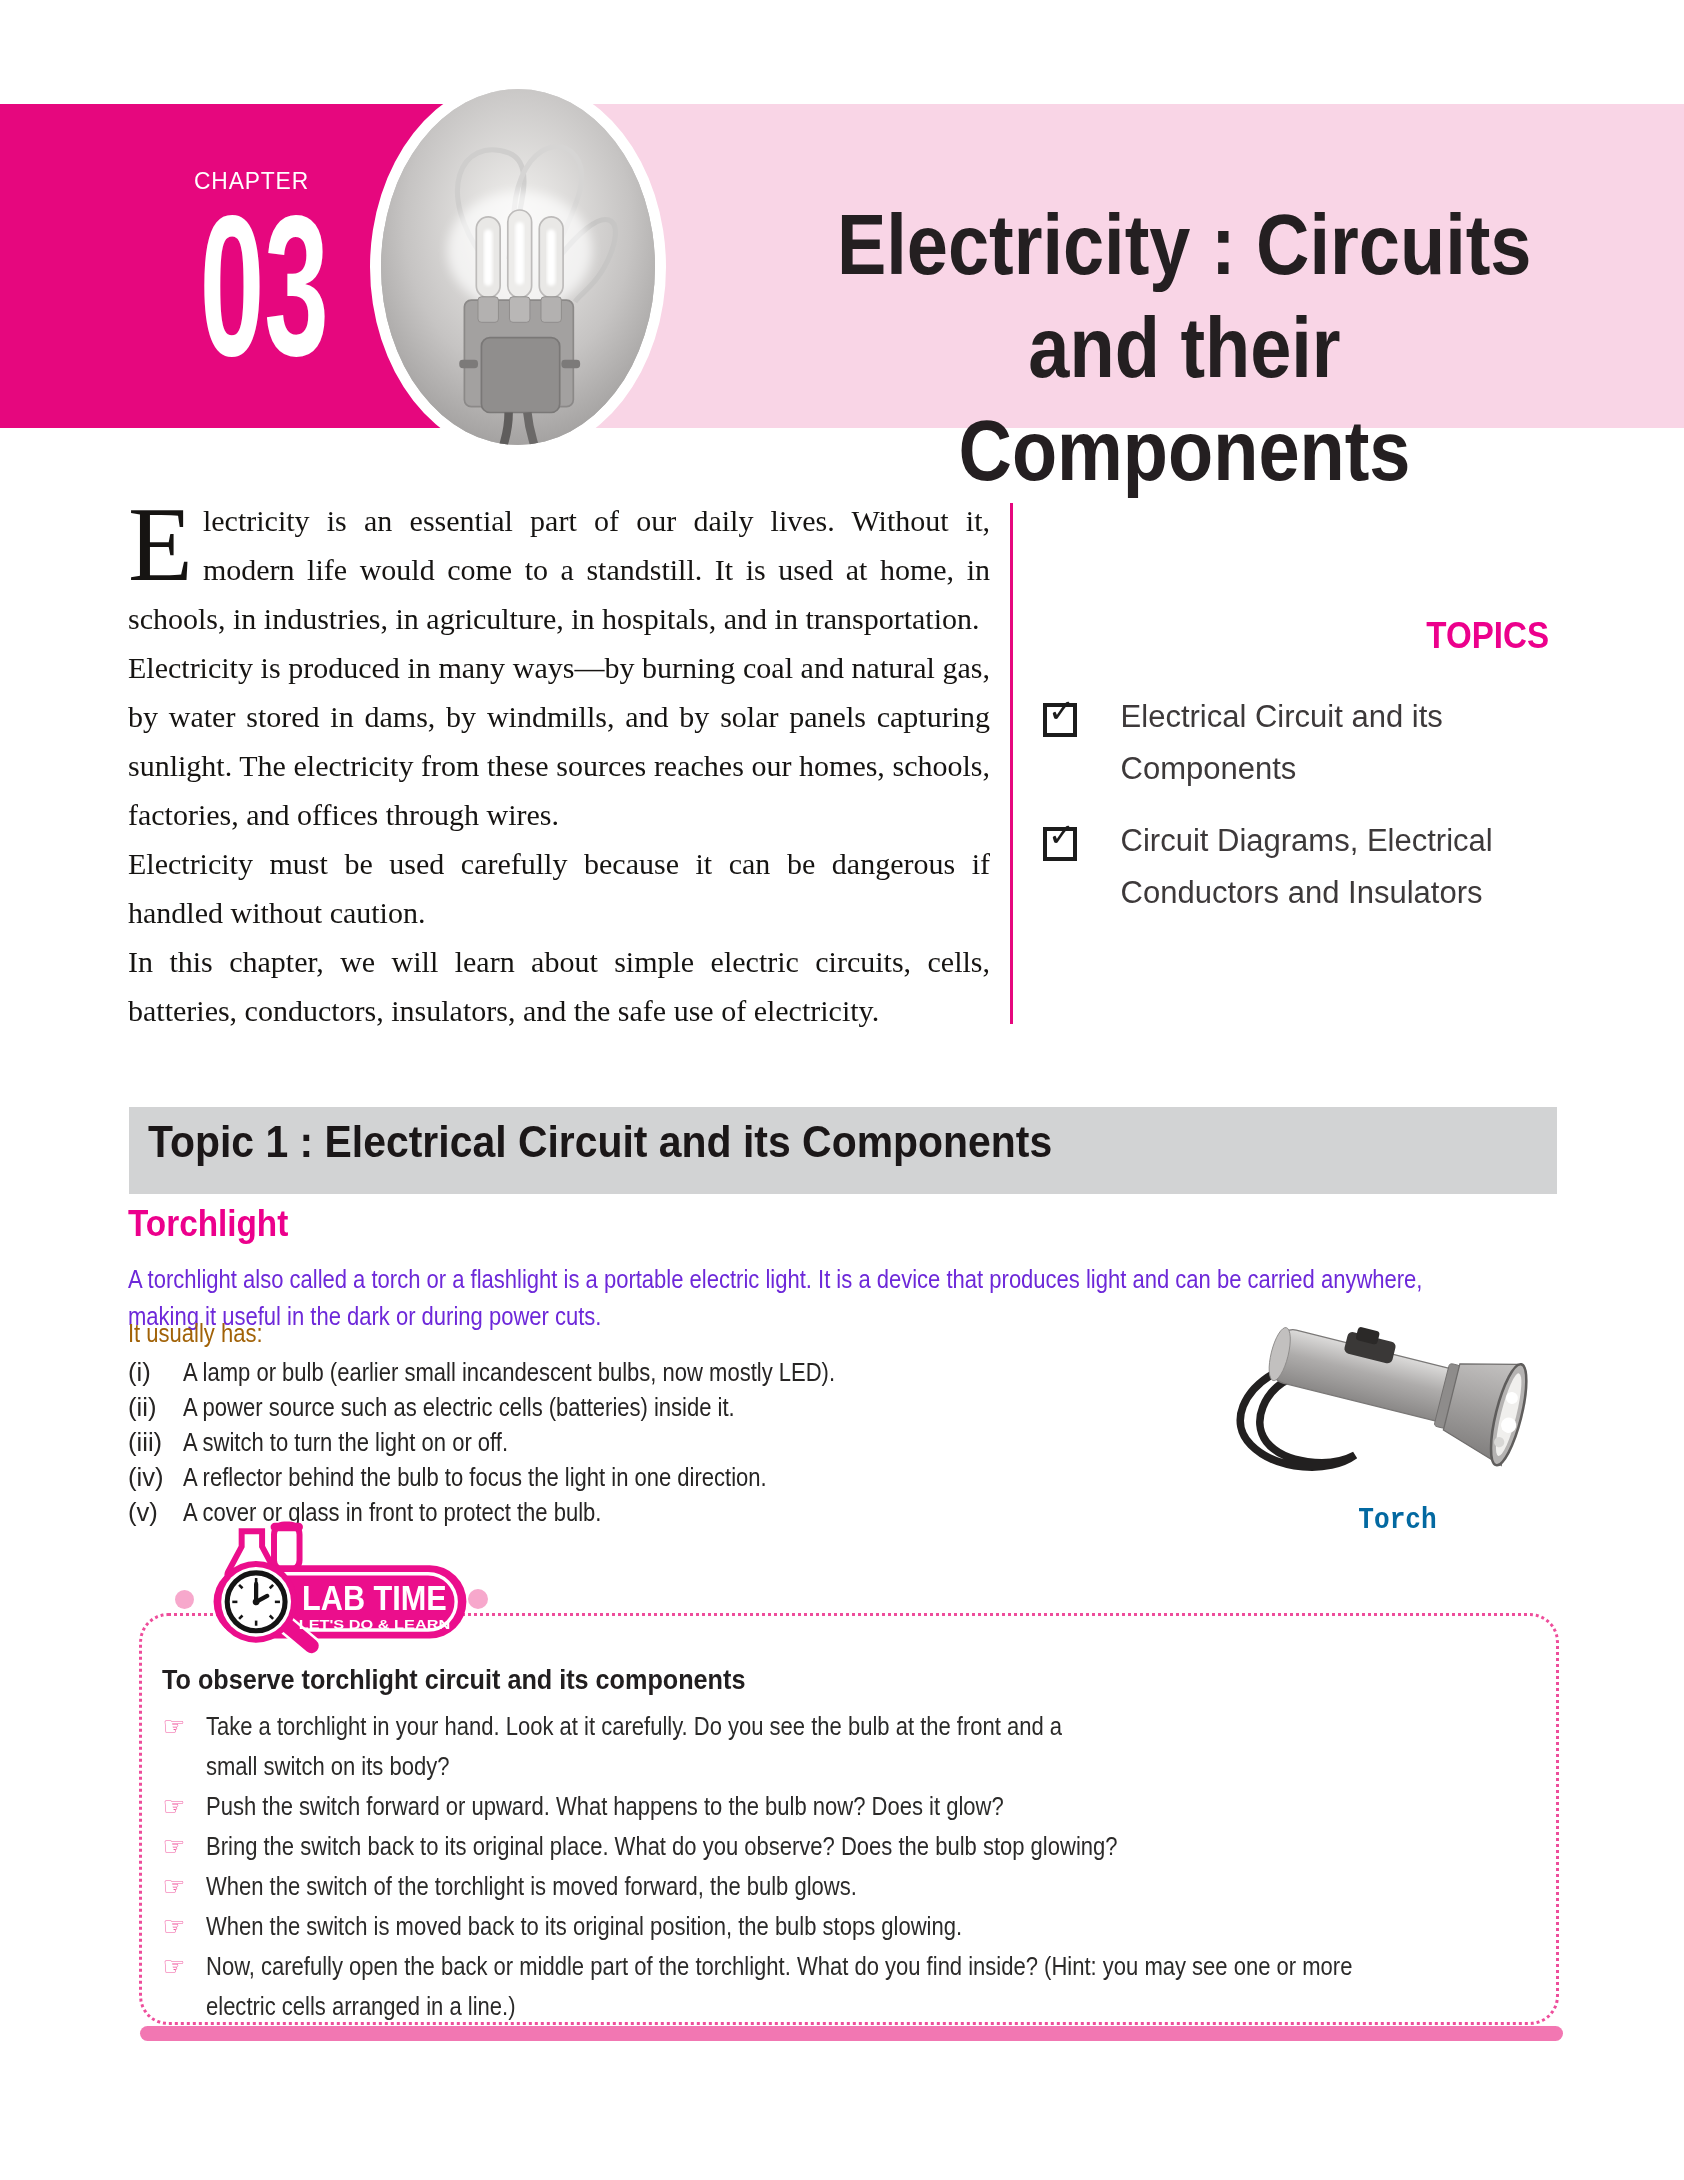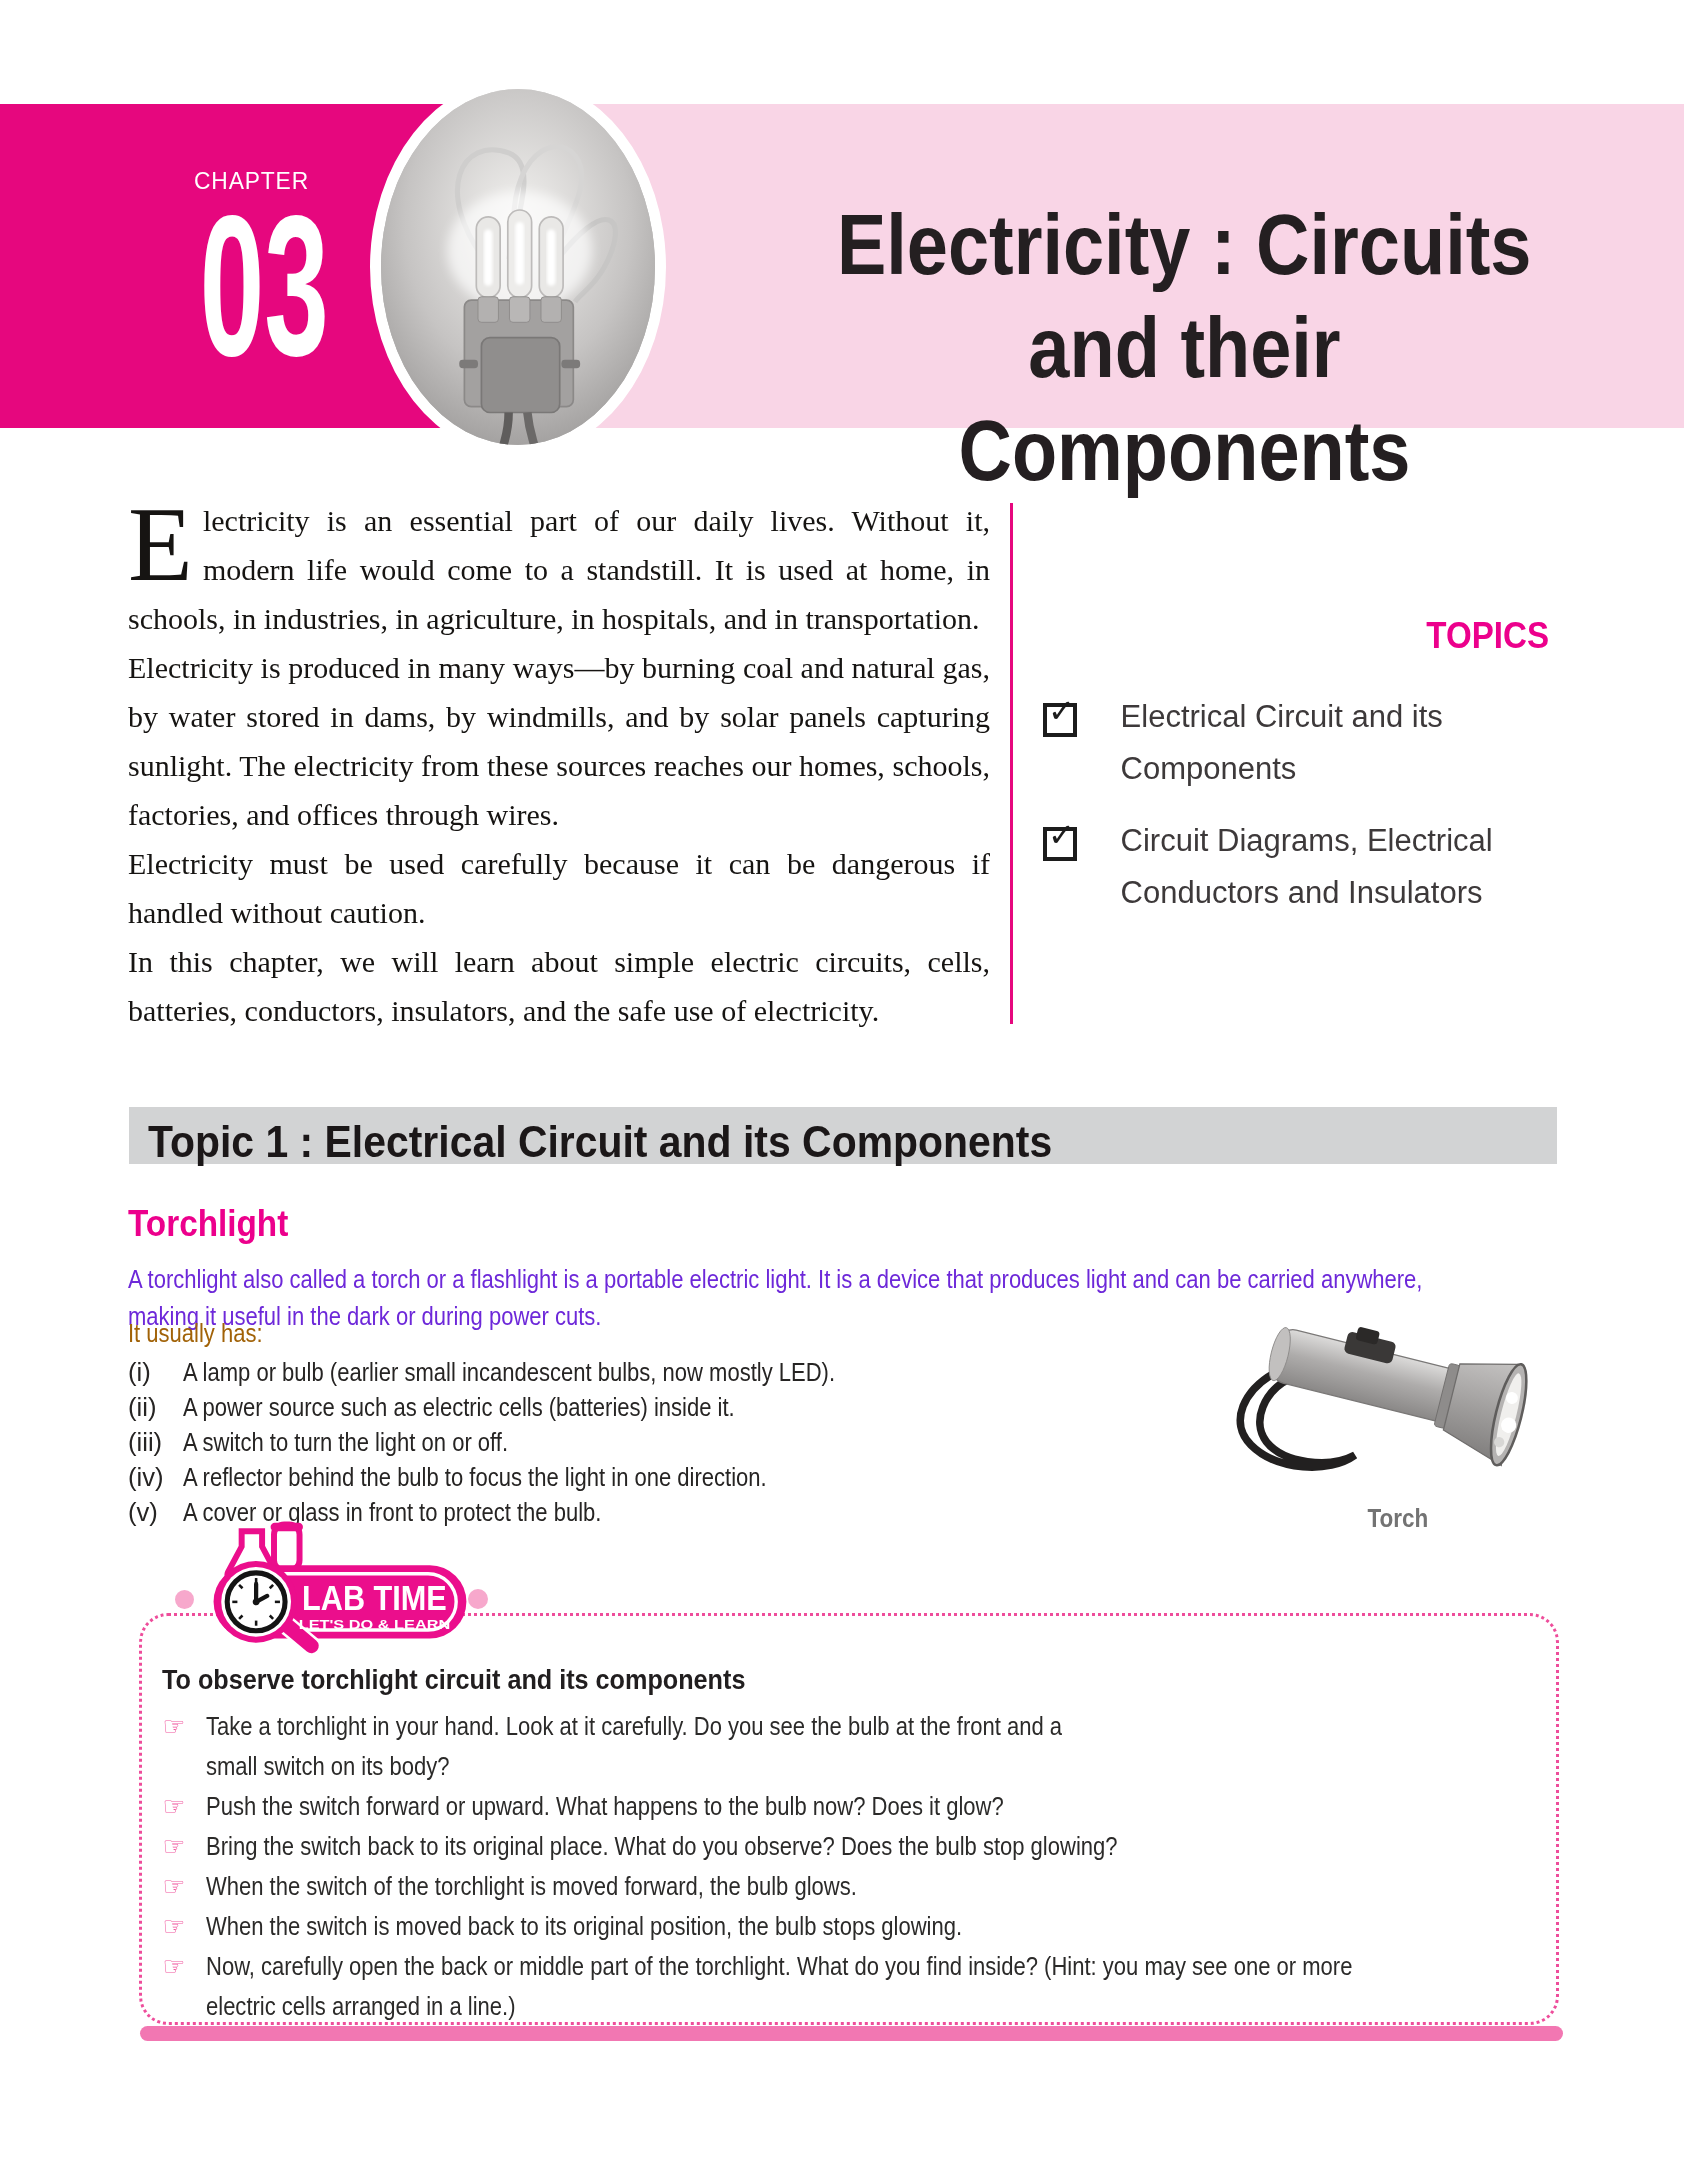--- a/index.html
+++ b/index.html
@@ -27,33 +27,33 @@
   .dropcap{float:left;font-size:106px;line-height:83px;margin:6.8px 10.2px -5.1px 0;}
   .vrule{position:absolute;left:1010px;top:503px;width:3.4px;height:521px;background:#E6077E;}
   .topics{position:absolute;left:1043px;top:615px;width:511px;}
   .topics-title{text-align:right;font-weight:bold;font-size:36px;color:#EC008C;margin-bottom:34px;}
   .topic-item{display:flex;align-items:flex-start;margin-top:20.4px;}
   .checkbox{position:relative;width:25.6px;height:25.6px;border:4.3px solid #1c1c1c;margin:12px 24px 0 0;flex-shrink:0;}
   .checkbox .tick{position:absolute;left:0.9px;top:-12px;font-family:"DejaVu Sans",sans-serif;
       font-weight:bold;font-size:32px;color:#1c1c1c;line-height:1;}
   .topic-text{width:439px;font-size:31px;line-height:52px;color:#3d393a;margin-left:20px;}
   
-  .topic-bar{position:absolute;left:129px;top:1107px;width:1428px;height:57px;background:#D2D3D4;}
+  .topic-bar{position:absolute;left:129px;top:1107px;width:1428px;height:87px;background:#D2D3D4;}
   .topic-bar span{display:inline-block;padding-left:20.4px;font-weight:bold;font-size:44px;
       line-height:69px;color:#1b1718;}
   .section-heading{position:absolute;left:128px;top:1203px;font-weight:bold;font-size:37px;color:#EC008C;}
   .cond{display:block;transform:scaleX(.86);transform-origin:0 0;white-space:nowrap;}
   .torch-para{position:absolute;left:128px;top:1261px;font-size:25.6px;line-height:37px;color:#6d28d9;}
   .list-intro{position:absolute;left:128px;top:1319px;font-size:25.6px;color:#a16207;}
   .t-list{position:absolute;left:128px;top:1355px;font-size:25.6px;color:#262423;}
   .t-row{display:flex;line-height:35px;}
   .t-num{width:55px;flex-shrink:0;}
   .torch-fig{position:absolute;left:1227px;top:1278px;width:341px;height:230px;}
   .torch-caption{position:absolute;left:1227px;top:1504px;width:341px;text-align:center;
-      font-weight:bold;font-size:25px;color:#737373;}
+      font-weight:bold;font-size:29px;color:#0369a1;font-family:Liberation Mono, monospace;}
   
   .lab-box{position:absolute;left:139px;top:1613px;width:1420px;height:412px;box-sizing:border-box;
       border:3.4px dotted #EE4D9B;border-radius:29px;background:#fff;}
   .lab-box:after{content:"";position:absolute;left:-1.7px;right:-6.8px;bottom:-19px;height:15.3px;
       border-radius:8.5px;background:#F277B2;}
   .lab-title{padding:48px 0 0 20.4px;font-weight:bold;font-size:28px;color:#211e1f;}
   .steps{margin-top:10.2px;padding-left:20.4px;}
   .step{display:flex;align-items:flex-start;}
   .hand{width:44px;flex-shrink:0;font-family:"DejaVu Sans",sans-serif;font-size:25.6px;
       line-height:40px;color:#F0559D;}

